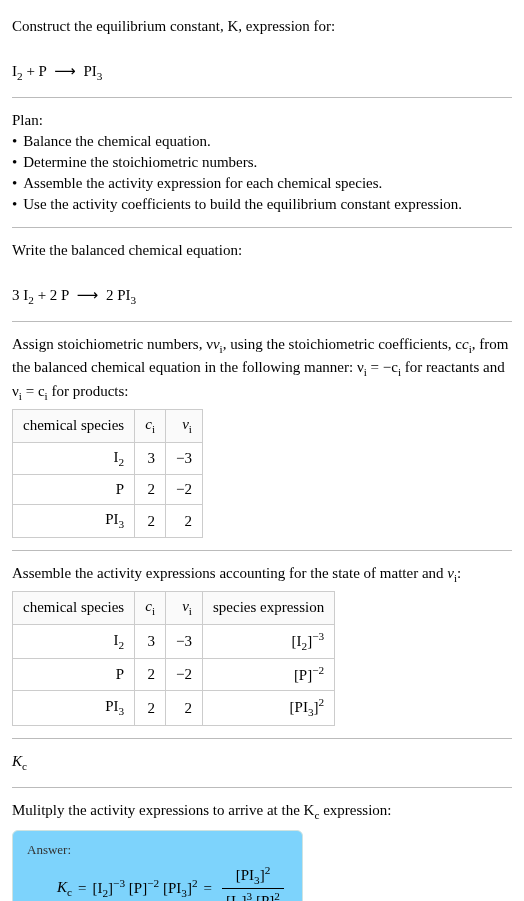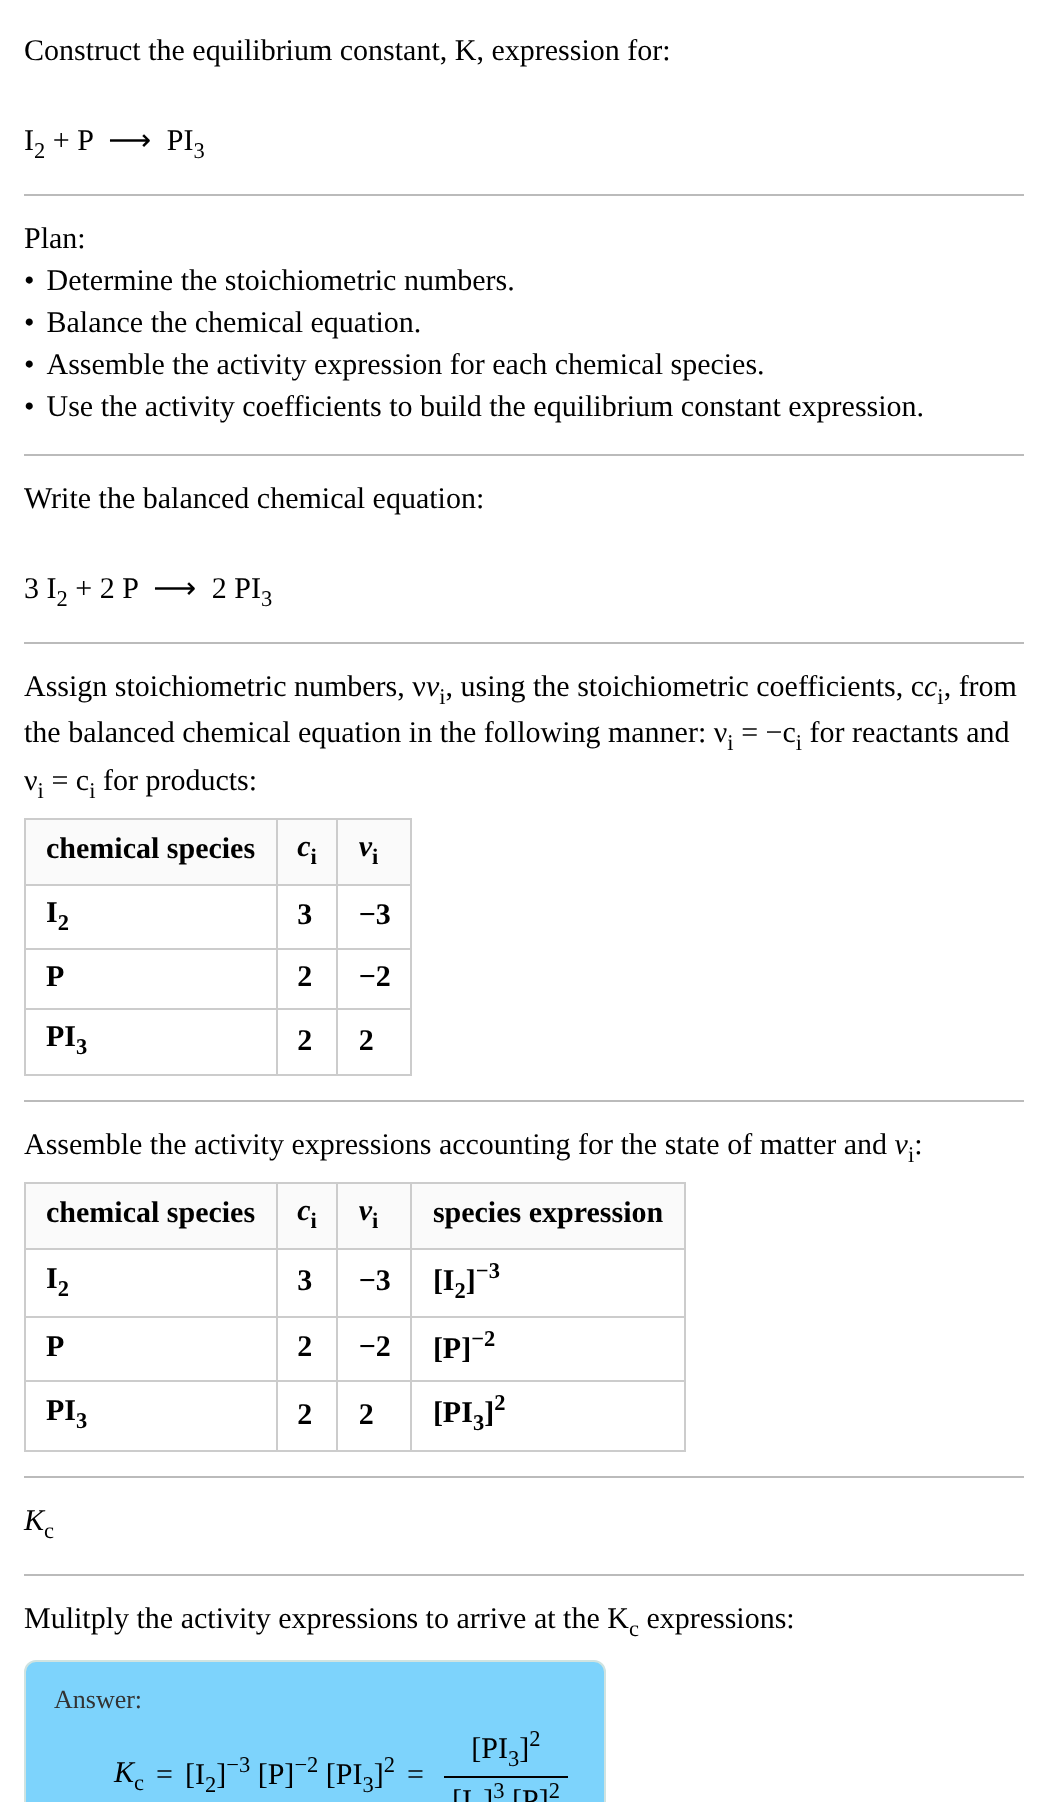--- a/index.html
+++ b/index.html
@@ -21,22 +21,22 @@
 .bullet { padding-left: 0; }
 .bullet-item { display: flex; gap: 6px; }
 .bullet-item::before { content: "•"; }
 table.data {
   border-collapse: collapse;
   margin-top: 4px;
 }
 table.data td, table.data th {
   border: 1px solid #ccc;
   padding: 4px 10px;
-  font-weight: bold;
-  text-align: left;
+  font-weight: normal;
+  text-align: right;
 }
 table.data th { background: #fafafa; }
 .answer-box {
   background: #7dd3fc;
   border: 1px solid #cfe3e1;
   border-radius: 6px;
   padding: 10px 14px;
   margin-top: 6px;
   display: inline-block;
 }
@@ -63,24 +63,24 @@
     I<sub>2</sub> + P <span class="arrow">⟶</span> PI<sub>3</sub>
   </div>
 </div>
 
 <div class="divider"></div>
 
 <div class="section">
   <div>Plan:</div>
   <div class="bullet">
     <div class="bullet-item">
-        <span>Determine the stoichiometric numbers.</span>
+        <span>Balance the chemical equation.</span>
       </div>
     <div class="bullet-item">
-        <span>Balance the chemical equation.</span>
+        <span>Determine the stoichiometric numbers.</span>
       </div>
     <div class="bullet-item">
         <span>Assemble the activity expression for each chemical species.</span>
       </div>
     <div class="bullet-item">
         <span>Use the activity coefficients to build the equilibrium constant expression.</span>
       </div>
   </div>
 </div>
 
@@ -166,21 +166,21 @@
 <div class="section">
   <div>
     <span class="italic">K</span><sub>c</sub>
   </div>
 </div>
 
 <div class="divider"></div>
 
 <div class="section">
   <div>
-    <span>Mulitply the activity expressions to arrive at the K</span><sub>c</sub><span> expressions:</span>
+    <span>Mulitply the activity expressions to arrive at the K</span><sub>c</sub><span> expression:</span>
   </div>
   <div class="answer-box">
     <div class="answer-label">Answer:</div>
     <div class="kc-line">
       <span><span class="italic">K</span><sub>c</sub></span>
       <span> = </span>
       <span>[I<sub>2</sub>]<sup>−3</sup> [P]<sup>−2</sup> [PI<sub>3</sub>]<sup>2</sup></span>
       <span> = </span>
       <span class="frac">
         <span class="num">[PI<sub>3</sub>]<sup>2</sup></span>

